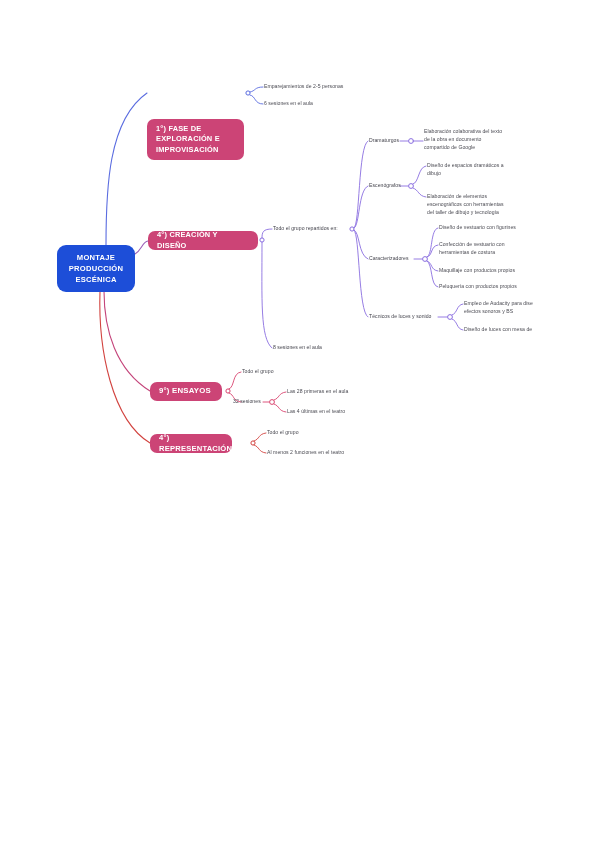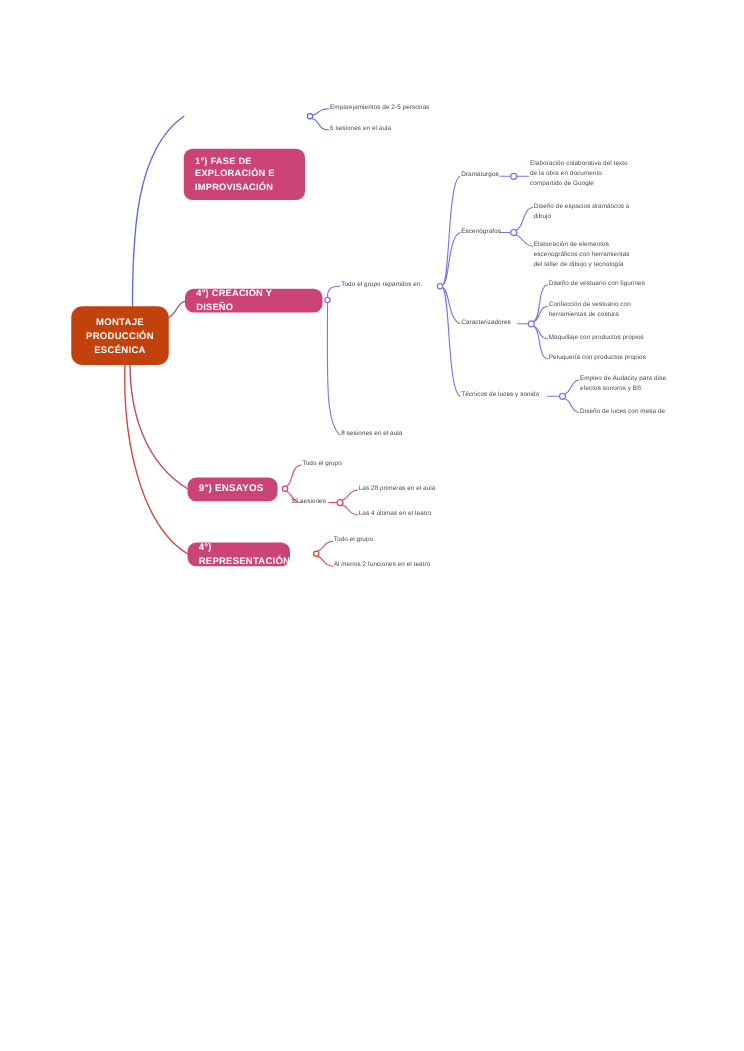--- a/index.html
+++ b/index.html
@@ -31,21 +31,21 @@
     pointer-events: none;
   }
   .node {
     position: absolute;
     box-sizing: border-box;
     display: flex;
     align-items: center;
   }
   
   .central {
-    background: #c2410c;
+    background: #1d4ed8;
     color: #ffffff;
     border-radius: 9px;
     padding: 7px 9px;
     left: 57px;
     top: 245px;
     width: 78px;
     min-height: 45px;
     font-size: 7.6px;
     font-weight: bold;
     letter-spacing: 0.25px;

